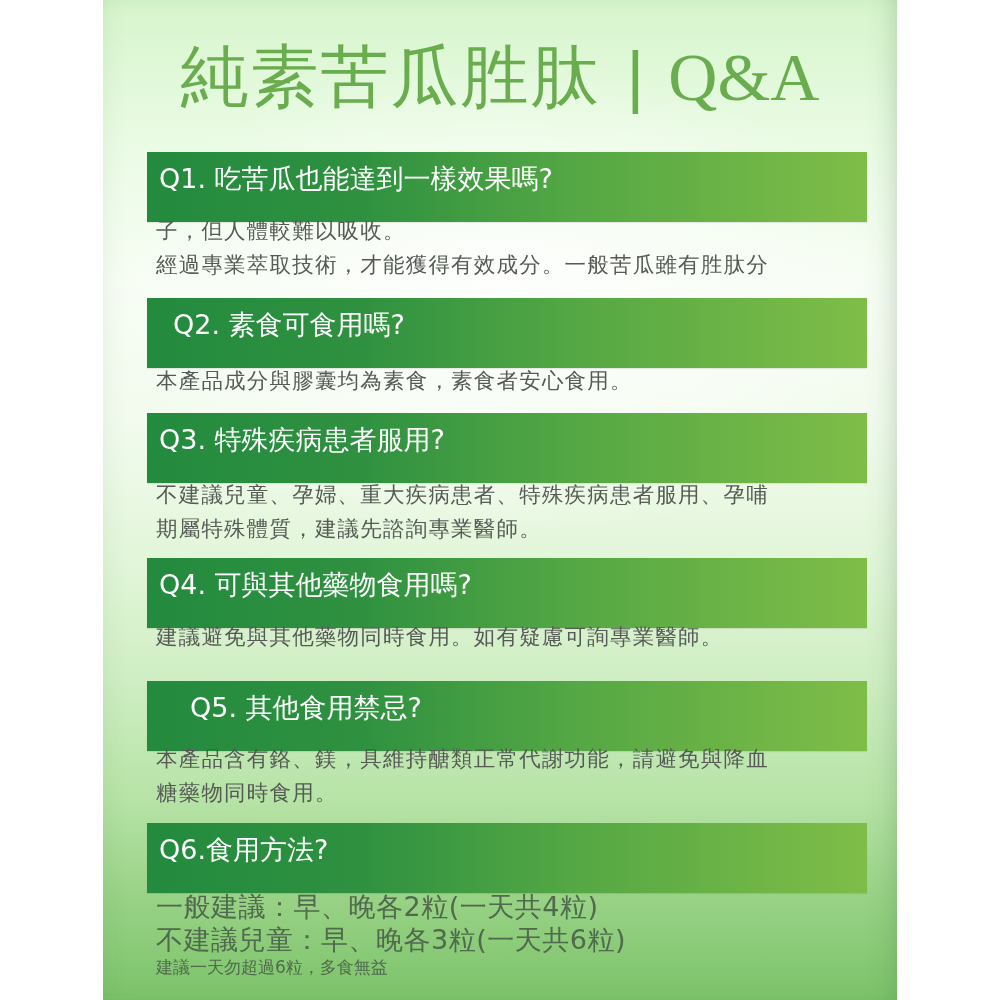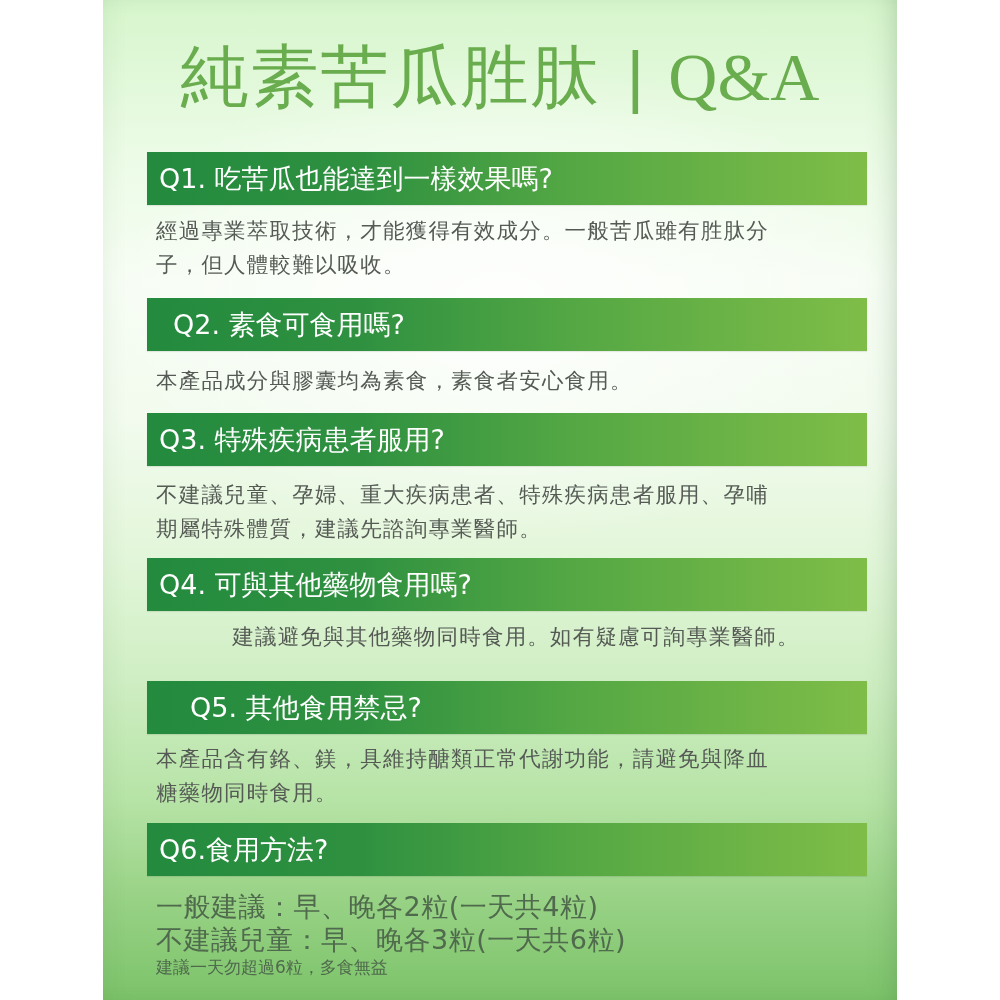--- a/index.html
+++ b/index.html
@@ -54,21 +54,21 @@
       color: #6aad4e;
     }
     .title .qa {
       font-family: "Liberation Serif", serif;
       letter-spacing: 0;
     }
     .q-bar {
       position: absolute;
       left: 44px;
       width: 720px;
-      height: 53px;
+      height: 70px;
       background: linear-gradient(90deg, #238a3e 0%, #2f9140 30%, #55a844 60%, #7fbd48 100%);
       color: #ffffff;
       font-size: 27px;
       line-height: 53px;
       padding-left: 12px;
       box-sizing: border-box;
       white-space: nowrap;
       box-shadow: 0 1px 1px rgba(0,0,0,0.08);
     }
     .answer {
@@ -109,37 +109,37 @@
 <body>
 
 <div class="panel">
 
   <div class="title">
     <span>純素苦瓜胜肽</span><span class="sep">|</span><span class="qa">Q&amp;A</span>
   </div>
 
   <div class="q-bar" style="top:152px;">Q1. 吃苦瓜也能達到一樣效果嗎?</div>
   <div class="answer" style="top:214px;">
+    <span class="line">子，但人體較難以吸收。</span>
     <span class="line">經過專業萃取技術，才能獲得有效成分。一般苦瓜雖有胜肽分</span>
-    <span class="line">子，但人體較難以吸收。</span>
   </div>
 
   <div class="q-bar" style="top:298px;padding-left:26px;">Q2. 素食可食用嗎?</div>
   <div class="answer" style="top:364px;">
     <span class="line">本產品成分與膠囊均為素食，素食者安心食用。</span>
   </div>
 
   <div class="q-bar" style="top:413px;">Q3. 特殊疾病患者服用?</div>
   <div class="answer" style="top:478px;">
     <span class="line">不建議兒童、孕婦、重大疾病患者、特殊疾病患者服用、孕哺</span>
     <span class="line">期屬特殊體質，建議先諮詢專業醫師。</span>
   </div>
 
   <div class="q-bar" style="top:558px;">Q4. 可與其他藥物食用嗎?</div>
-  <div class="answer" style="top:620px;text-align:center;">
+  <div class="answer" style="top:620px;">
     <span class="line">建議避免與其他藥物同時食用。如有疑慮可詢專業醫師。</span>
   </div>
 
   <div class="q-bar" style="top:681px;padding-left:43px;">Q5. 其他食用禁忌?</div>
   <div class="answer" style="top:742px;">
     <span class="line">本產品含有鉻、鎂，具維持醣類正常代謝功能，請避免與降血</span>
     <span class="line">糖藥物同時食用。</span>
   </div>
 
   <div class="q-bar" style="top:823px;">Q6.食用方法?</div>

